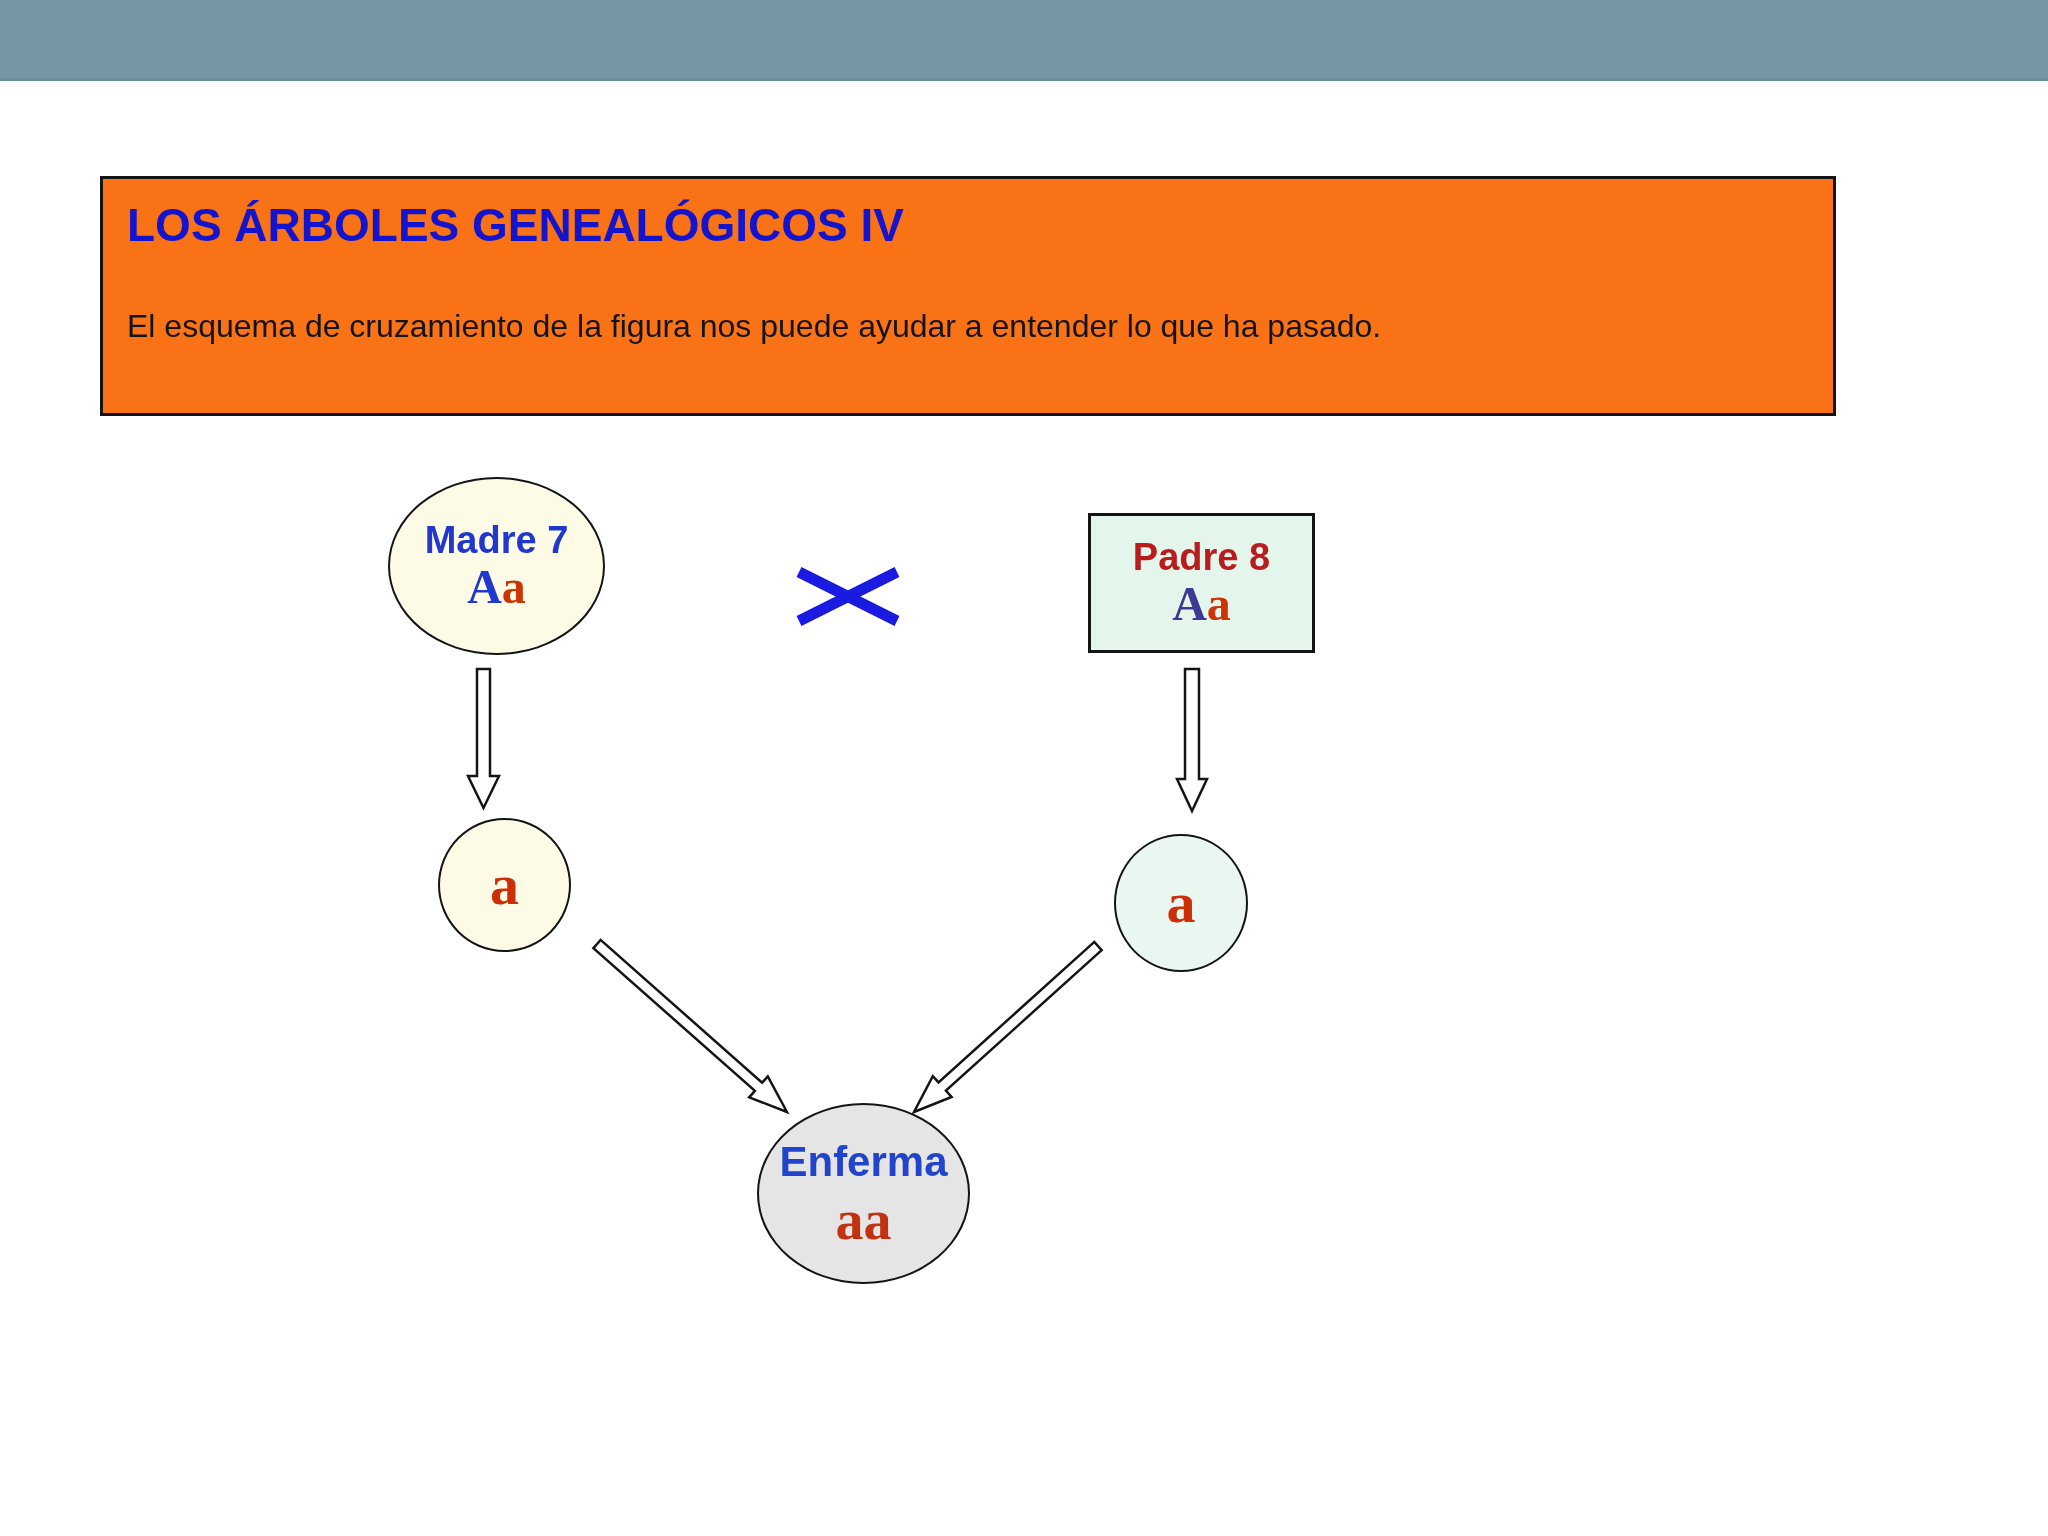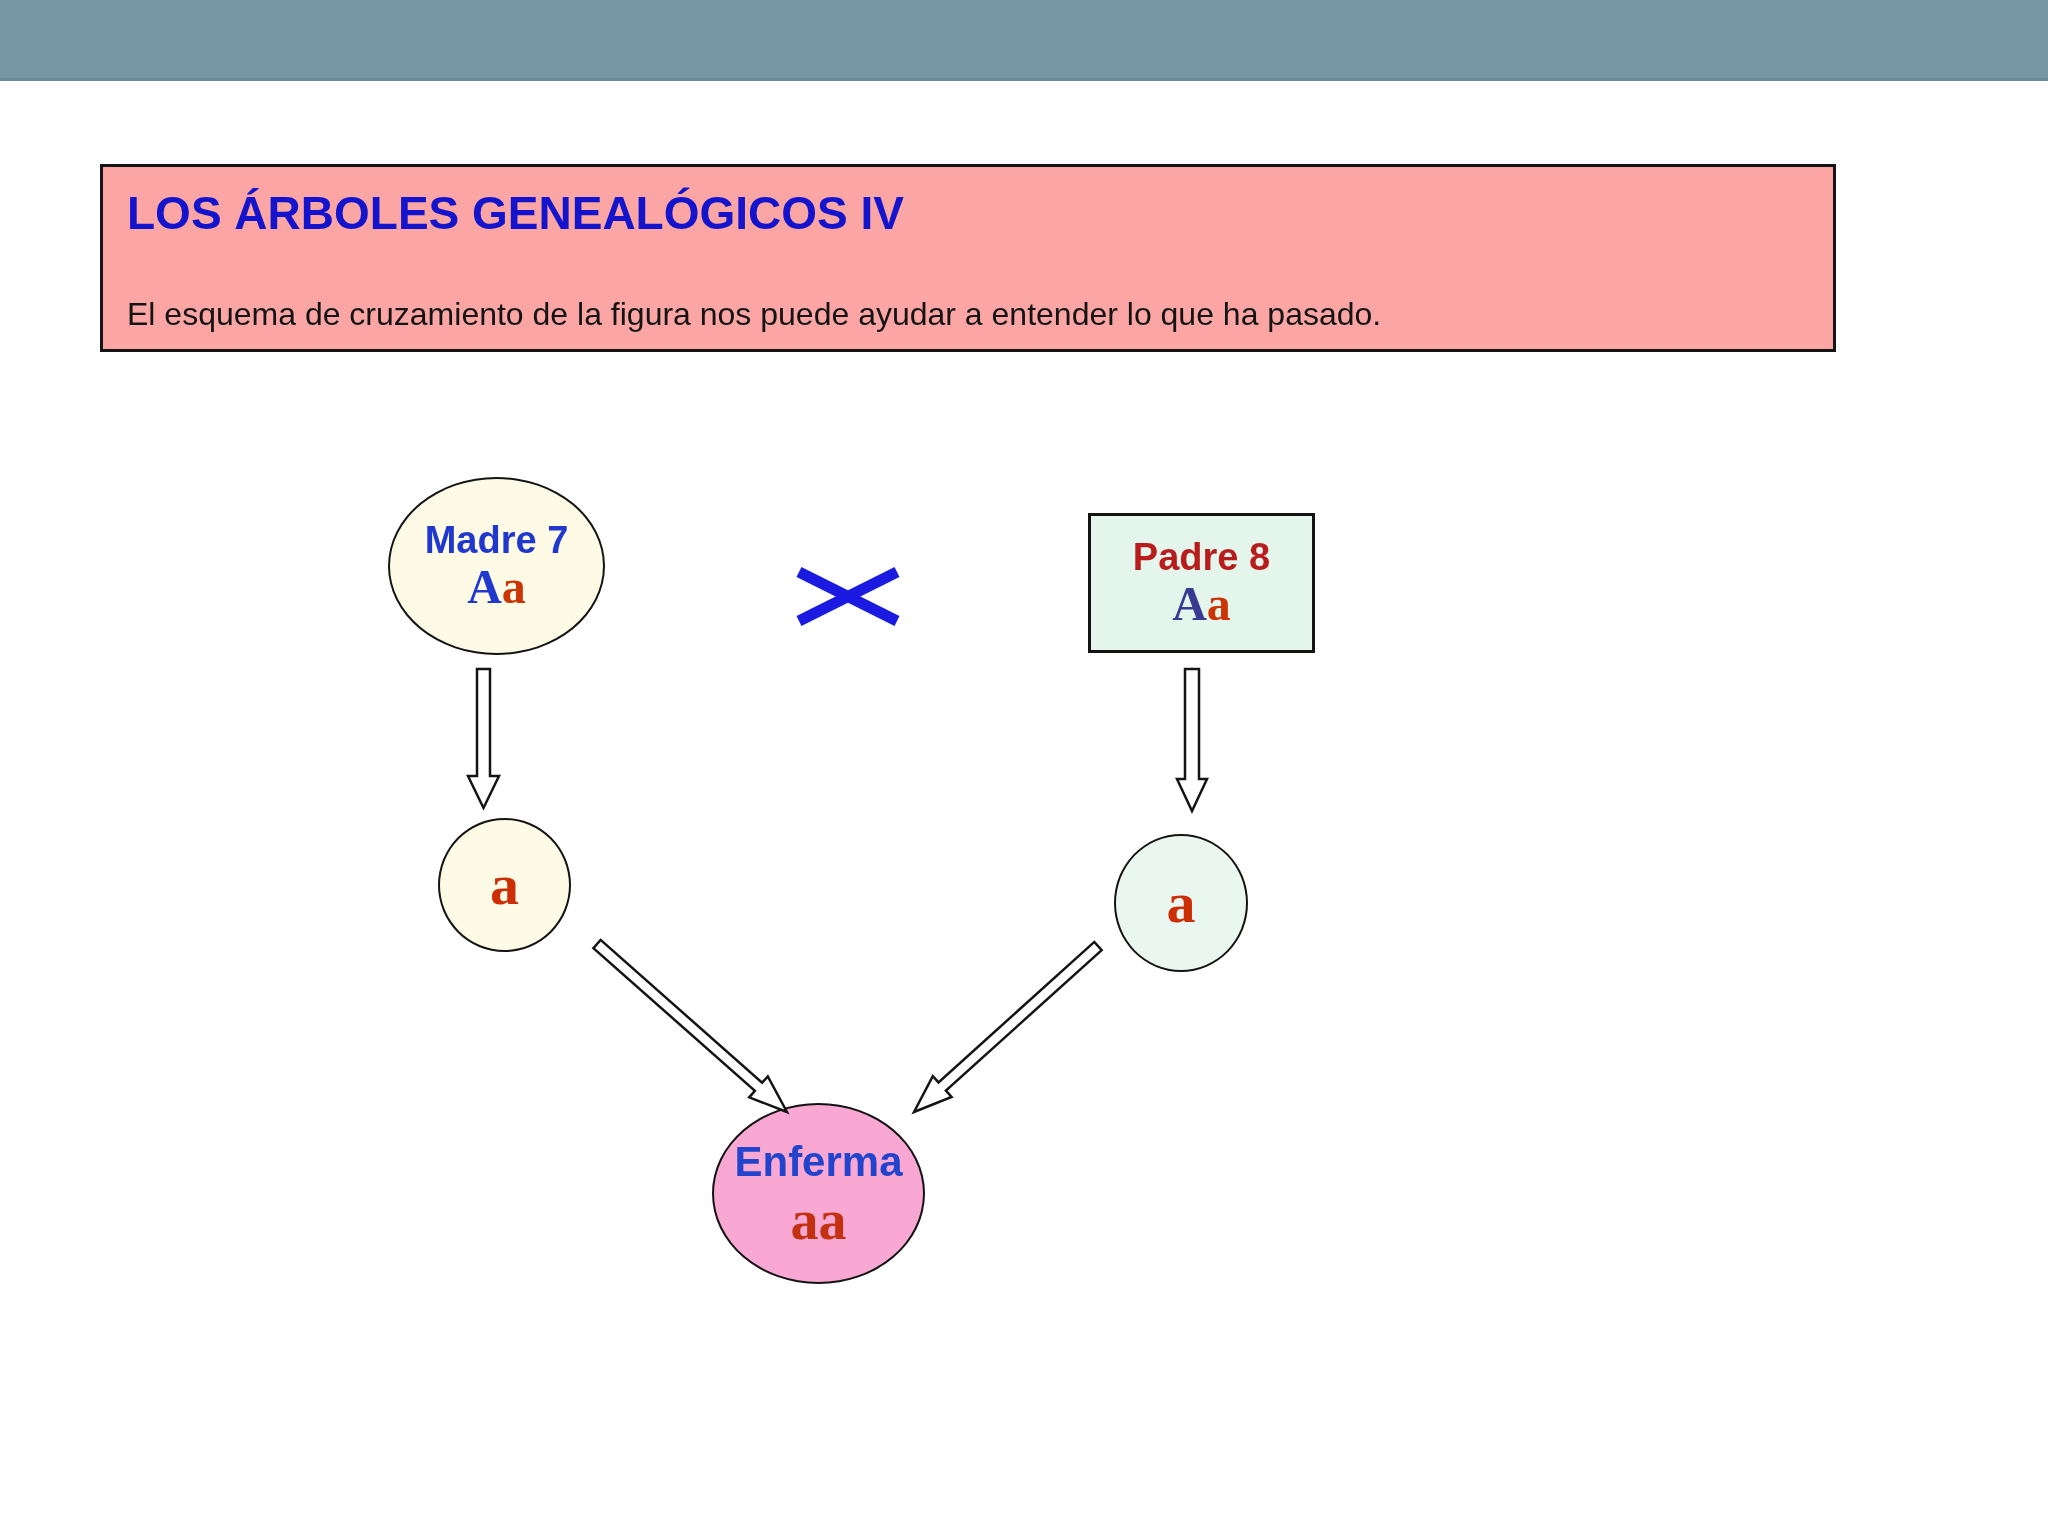--- a/index.html
+++ b/index.html
@@ -15,24 +15,24 @@
   
   .header-bar {
     position: absolute; left: 0; top: 0;
     width: 2048px; height: 78px;
     background: #7596A2;
     border-bottom: 3px solid #688D99;
   }
 
   
   .title-box {
-    position: absolute; left: 100px; top: 164px;
-    width: 1736px; height: 188px;
+    position: absolute; left: 100px; top: 176px;
+    width: 1736px; height: 240px;
     box-sizing: border-box;
-    background: #fca5a5;
+    background: #f97316;
     border: 3px solid #141414;
     padding: 19px 24px 0 24px;
   }
   .title-box .title {
     font-size: 46px; font-weight: bold;
     color: #1414CC; letter-spacing: 0px;
     white-space: nowrap;
   }
   .title-box .subtitle {
     margin-top: 56px;
@@ -50,22 +50,22 @@
 
   .mother-node {
     left: 388px; top: 477px; width: 217px; height: 178px;
     background: #FDFBE6;
   }
   .father-node {
     left: 1088px; top: 513px; width: 227px; height: 140px;
     background: #E4F5EC; border: 3px solid #141414;
   }
   .offspring-node {
-    left: 712px; top: 1103px; width: 213px; height: 181px;
-    background: #f9a8d4;
+    left: 757px; top: 1103px; width: 213px; height: 181px;
+    background: #e5e5e5;
     gap: 6px;
   }
   .gamete {
     width: 133px; height: 134px;
     background: #FDFBE6;
   }
   .mother-gamete { left: 438px; top: 818px; }
   .father-gamete { left: 1114px; top: 834px; width: 134px; height: 138px; background: #EAF6F0; }
 
   .node-label { font-weight: bold; font-size: 38px; line-height: 1.1; white-space: nowrap; }

